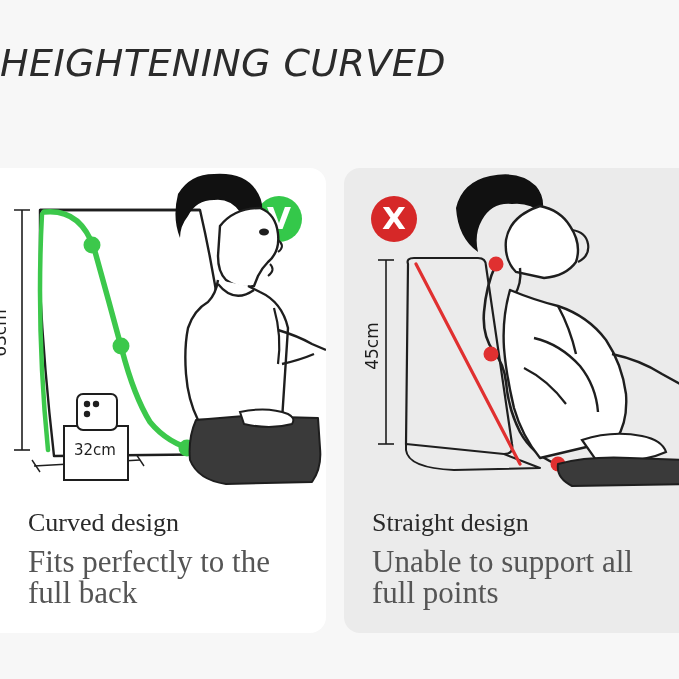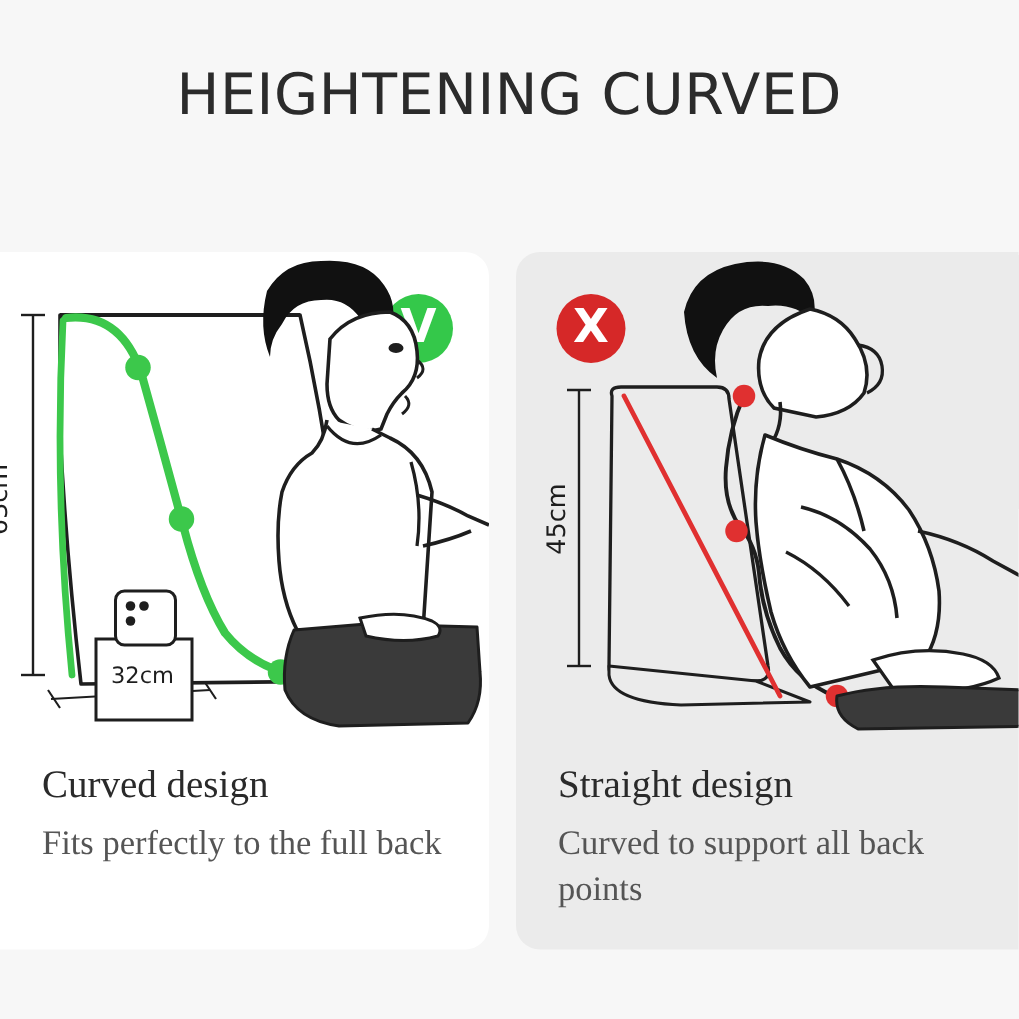--- a/index.html
+++ b/index.html
@@ -20,21 +20,22 @@
     width: 679px;
     height: 679px;
   }
 
   
   .title-block {
     position: absolute;
     top: 38px;
     left: 0;
     width: 679px;
-    text-align: center;
+    text-align: left;
+    font-style: italic;
   }
   .title-line {
     font-size: 38px;
     letter-spacing: 0.4px;
     color: #2b2b2b;
     font-weight: 400;
     line-height: 50px;
     white-space: nowrap;
   }
 
@@ -124,21 +125,21 @@
     font-family: Liberation Serif, serif;
   }
   .caption-title {
     font-size: 26px;
     color: #2a2a2a;
     font-weight: 400;
     line-height: 34px;
     margin-bottom: 6px;
   }
   .caption-body {
-    font-size: 23px;
+    font-size: 31px;
     color: #555555;
     font-weight: 400;
     line-height: 31px;
   }
   .panel-right .caption { left: 28px; }
 </style>
 </head>
 <body>
 
 <div class="page">
@@ -278,17 +279,17 @@
 
         <path d="M214 296 Q244 288 286 290 L340 292 Q352 300 350 316 L228 318
                  Q212 310 214 296 Z" fill="#3a3a3a" stroke="#1e1e1e" stroke-width="2" stroke-linejoin="round"></path>
       </svg>
     </div>
 
     <div class="dim-label-v dim-45">45cm</div>
 
     <div class="caption">
       <div class="caption-title">Straight design</div>
-      <div class="caption-body">Curved to support all back points</div>
+      <div class="caption-body">Unable to support all full points</div>
     </div>
   </div>
 
 </div>
 
 </body></html>

